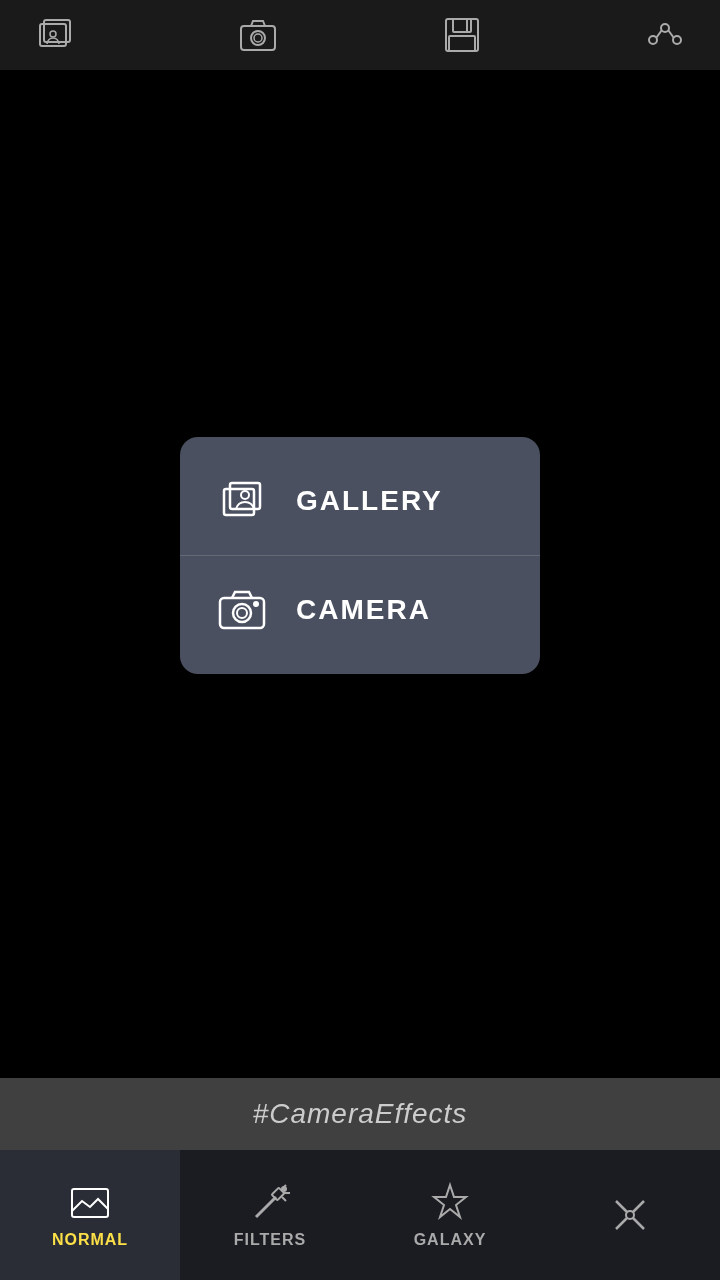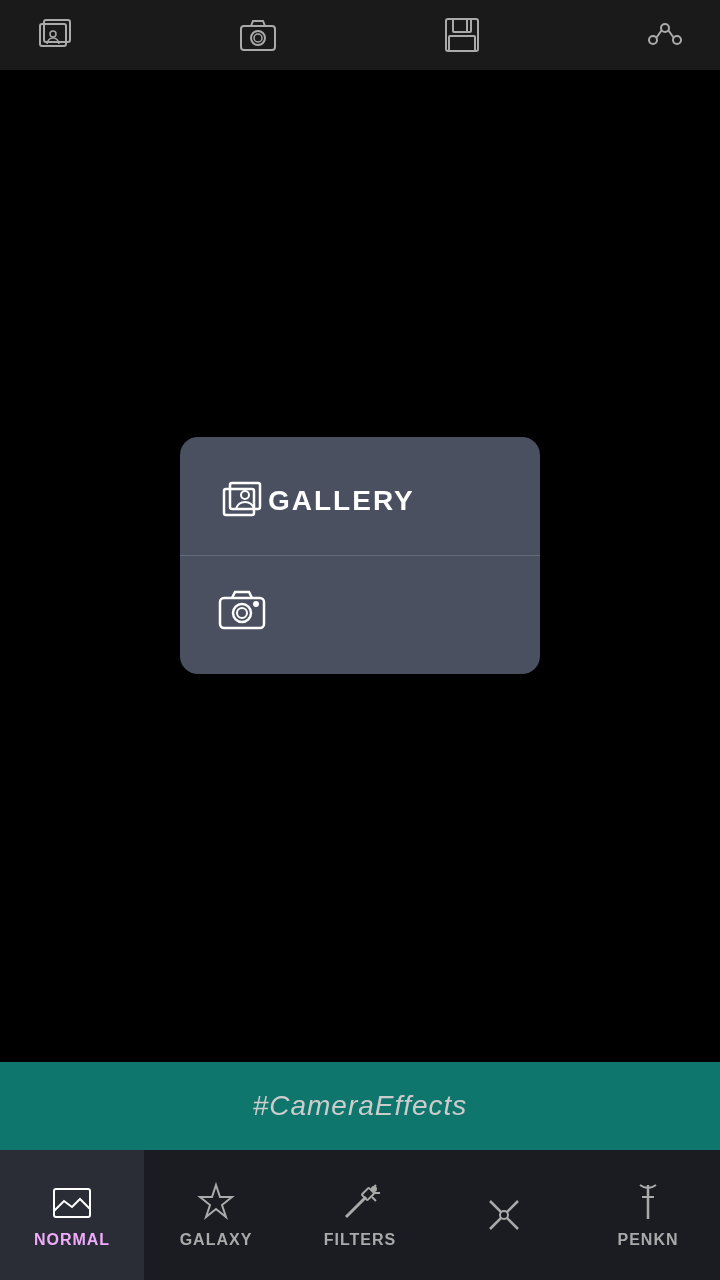--- a/index.html
+++ b/index.html
@@ -65,20 +65,21 @@
       padding: 10px 0;
       display: flex;
       flex-direction: column;
     }
 
     .menu-item {
       display: flex;
       align-items: center;
       padding: 28px 36px;
       cursor: pointer;
+      gap: 28px;
     }
 
     .menu-item:first-child {
       border-bottom: 1px solid rgba(255,255,255,0.15);
     }
 
     .menu-item svg {
       width: 52px;
       height: 52px;
       fill: none;
@@ -93,22 +94,22 @@
       font-weight: bold;
       letter-spacing: 2px;
     }
 
     
     #hashtag-bar {
       position: absolute;
       bottom: 130px;
       left: 0;
       width: 720px;
-      height: 88px;
-      background: #0f766e;
+      height: 72px;
+      background: #404040;
       display: flex;
       align-items: center;
       justify-content: center;
     }
 
     #hashtag-text {
       color: #ccc;
       font-size: 28px;
       font-style: italic;
       letter-spacing: 1px;
@@ -154,21 +155,21 @@
     }
 
     .tab-label {
       color: #aaa;
       font-size: 16px;
       font-weight: bold;
       letter-spacing: 1px;
     }
 
     .tab-item:first-child .tab-label {
-      color: #f0abfc;
+      color: #fde047;
     }
 
     
     .tab-item:last-child {
       overflow: hidden;
     }
   </style>
 </head>
 <body>
 
@@ -226,73 +227,65 @@
     </div>
 
     <div class="menu-item">
       <svg viewBox="0 0 52 52" xmlns="http://www.w3.org/2000/svg">
         <rect x="4" y="14" width="44" height="30" rx="4" stroke="#fff" stroke-width="2.5" fill="none"></rect>
         <path d="M16 14 L19 8 L33 8 L36 14" stroke="#fff" stroke-width="2.5" fill="none"></path>
         <circle cx="26" cy="29" r="9" stroke="#fff" stroke-width="2.5" fill="none"></circle>
         <circle cx="26" cy="29" r="5" stroke="#fff" stroke-width="2" fill="none"></circle>
         <circle cx="40" cy="20" r="2" fill="#fff"></circle>
       </svg>
+      <span class="menu-item-label">CAMERA</span>
     </div>
   </div>
 </div>
 
 <div id="hashtag-bar">
   <span id="hashtag-text">#CameraEffects</span>
 </div>
 
 <div id="tab-bar">
 
   <div class="tab-item">
     <svg viewBox="0 0 44 44" xmlns="http://www.w3.org/2000/svg">
       <rect x="4" y="8" width="36" height="28" rx="2" stroke="#fff" stroke-width="2" fill="none"></rect>
       <path d="M4 30 L14 20 L22 26 L30 18 L40 28" stroke="#fff" stroke-width="2" fill="none"></path>
     </svg>
     <span class="tab-label">NORMAL</span>
-  </div>
-
-  <div class="tab-item">
-    <svg viewBox="0 0 44 44" xmlns="http://www.w3.org/2000/svg">
-
-      <polygon points="22,4 26,16 38,16 28,24 32,36 22,28 12,36 16,24 6,16 18,16" stroke="#aaa" stroke-width="2" fill="none"></polygon>
-    </svg>
-    <span class="tab-label">GALAXY</span>
   </div>
 
   <div class="tab-item">
     <svg viewBox="0 0 44 44" xmlns="http://www.w3.org/2000/svg">
 
       <line x1="8" y1="36" x2="28" y2="16" stroke="#aaa" stroke-width="3"></line>
       <rect x="26" y="8" width="8" height="10" rx="1" transform="rotate(45 30 13)" stroke="#aaa" stroke-width="2" fill="none"></rect>
       <line x1="34" y1="8" x2="38" y2="4" stroke="#aaa" stroke-width="2"></line>
       <line x1="36" y1="12" x2="42" y2="12" stroke="#aaa" stroke-width="2"></line>
       <line x1="34" y1="16" x2="38" y2="20" stroke="#aaa" stroke-width="2"></line>
 
       <circle cx="36" cy="8" r="2" fill="#aaa"></circle>
     </svg>
     <span class="tab-label">FILTERS</span>
   </div>
 
   <div class="tab-item">
     <svg viewBox="0 0 44 44" xmlns="http://www.w3.org/2000/svg">
 
+      <polygon points="22,4 26,16 38,16 28,24 32,36 22,28 12,36 16,24 6,16 18,16" stroke="#aaa" stroke-width="2" fill="none"></polygon>
+    </svg>
+    <span class="tab-label">GALAXY</span>
+  </div>
+
+  <div class="tab-item">
+    <svg viewBox="0 0 44 44" xmlns="http://www.w3.org/2000/svg">
+
       <line x1="8" y1="36" x2="36" y2="8" stroke="#aaa" stroke-width="2.5"></line>
       <line x1="36" y1="36" x2="8" y2="8" stroke="#aaa" stroke-width="2.5"></line>
       <circle cx="22" cy="22" r="4" stroke="#aaa" stroke-width="2" fill="#1a1c22"></circle>
     </svg>
   </div>
 
 
-  <div class="tab-item" style="overflow:hidden;">
-    <svg viewBox="0 0 44 44" xmlns="http://www.w3.org/2000/svg">
-
-      <line x1="22" y1="4" x2="22" y2="38" stroke="#aaa" stroke-width="2.5"></line>
-      <path d="M14 4 Q22 10 30 4" stroke="#aaa" stroke-width="2" fill="none"></path>
-      <line x1="16" y1="16" x2="28" y2="16" stroke="#aaa" stroke-width="2"></line>
-    </svg>
-    <span class="tab-label">PENKN</span>
-  </div>
 
 </div>
 
 </body></html>

